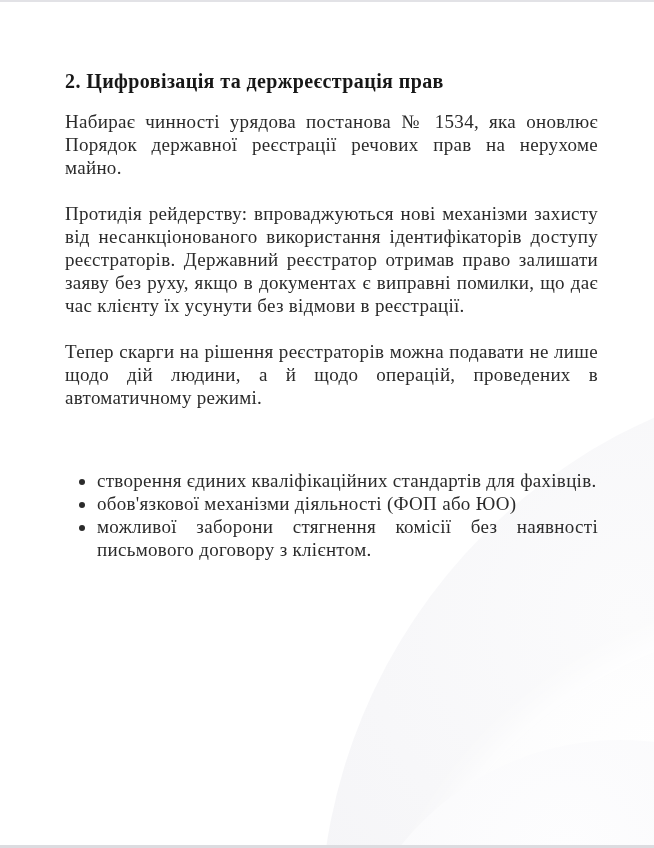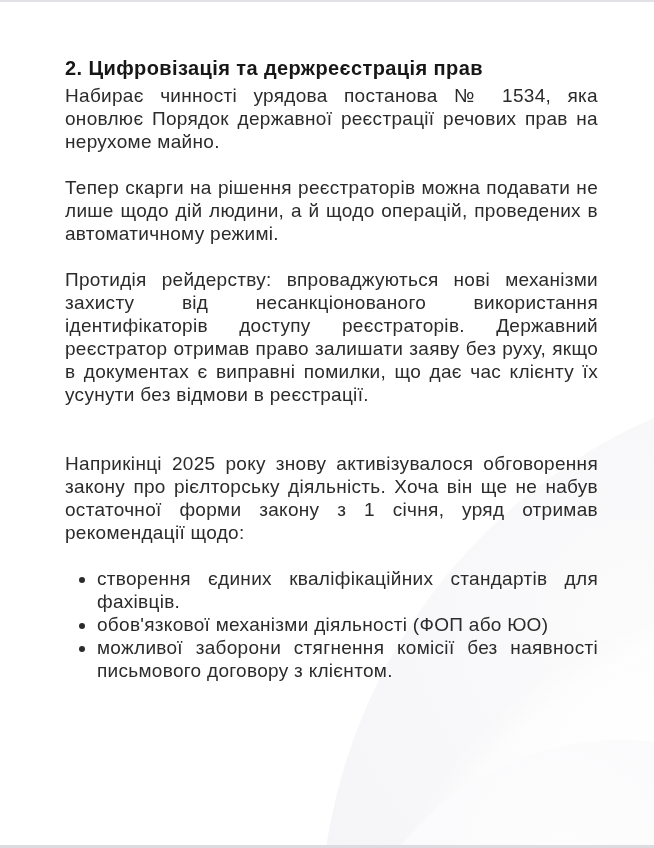--- a/index.html
+++ b/index.html
@@ -48,43 +48,44 @@
     left: 0;
     right: 0;
     z-index: 5;
   }
   .edge-strip.top { top: 0; height: 2px; }
   .edge-strip.bottom { bottom: 0; height: 3px; }
 
   .content {
     position: absolute;
     left: 65px;
-    top: 57px;
+    top: 70px;
     width: 533px;
     z-index: 2;
     color: #2b2b2b;
     font-size: 19px;
     line-height: 23px;
     letter-spacing: 0.3px;
     text-align: justify;
+    font-family: Liberation Serif, serif;
   }
   .content h2 {
     margin: 0;
     font-size: 20px;
     line-height: 23px;
     font-weight: bold;
     letter-spacing: 0.4px;
     color: #171717;
     text-align: justify;
   }
   .content p {
     margin: 0 0 23px 0;
   }
   .content h2 + p {
-    margin-top: 4px;
+    margin-top: 17px;
   }
   .section-gap {
     height: 23px;
   }
   .content ul {
     margin: 14px 0 16px 0;
     padding-left: 32px;
     list-style: disc outside;
   }
   .content li {
@@ -104,28 +105,27 @@
 
   <div class="edge-strip top" style="background: rgb(226, 226, 230);"></div>
   <div class="edge-strip bottom" style="background: rgb(220, 220, 224);"></div>
 
   <div class="content">
 
     <h2>2. Цифровізація та держреєстрація прав</h2>
 
     <p>Набирає чинності урядова постанова № 1534, яка оновлює Порядок державної реєстрації речових прав на нерухоме майно.</p>
 
+    <p>Протидія рейдерству: впроваджуються нові механізми захисту від несанкціонованого використання ідентифікаторів доступу реєстраторів. Державний реєстратор отримав право залишати заяву без руху, якщо в документах є виправні помилки, що дає час клієнту їх усунути без відмови в реєстрації.</p>
+
     <p>Тепер скарги на рішення реєстраторів можна подавати не лише щодо дій людини, а й щодо операцій, проведених в автоматичному режимі.</p>
-
-    <p>Протидія рейдерству: впроваджуються нові механізми захисту від несанкціонованого використання ідентифікаторів доступу реєстраторів. Державний реєстратор отримав право залишати заяву без руху, якщо в документах є виправні помилки, що дає час клієнту їх усунути без відмови в реєстрації.</p>
 
 
     <div class="section-gap"></div>
 
-    <p>Наприкінці 2025 року знову активізувалося обговорення закону про рієлторську діяльність. Хоча він ще не набув остаточної форми закону з 1 січня, уряд отримав рекомендації щодо:</p>
 
     <ul>
       <li>створення єдиних кваліфікаційних стандартів для фахівців.</li>
       <li>обов'язкової механізми діяльності (ФОП або ЮО)</li>
       <li>можливої заборони стягнення комісії без наявності письмового договору з клієнтом.</li>
     </ul>
 
   </div>
 </div>
 

